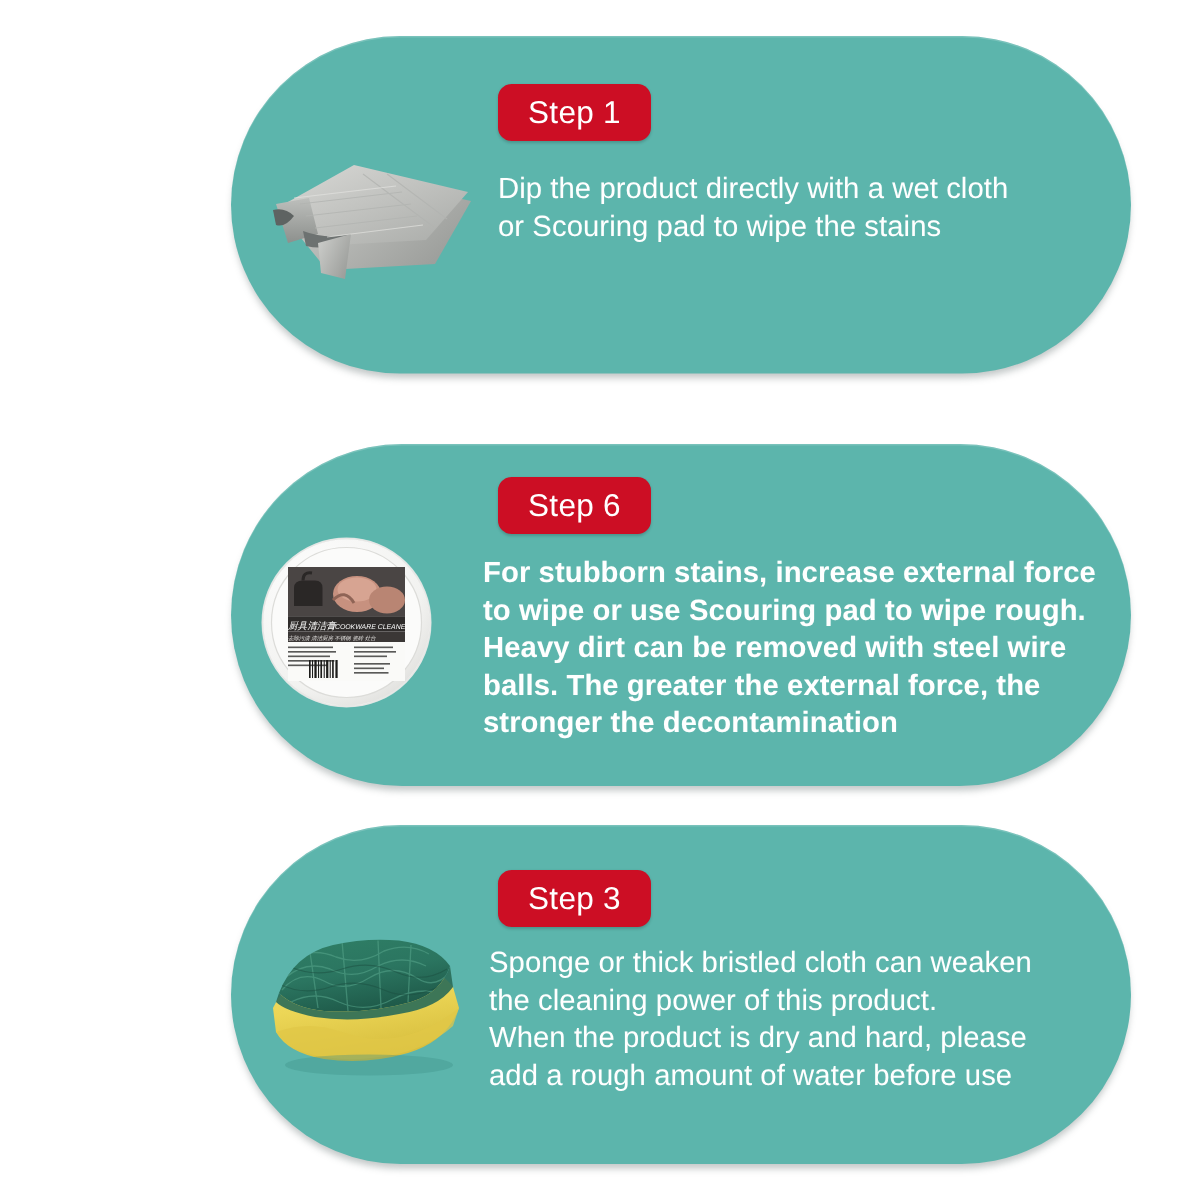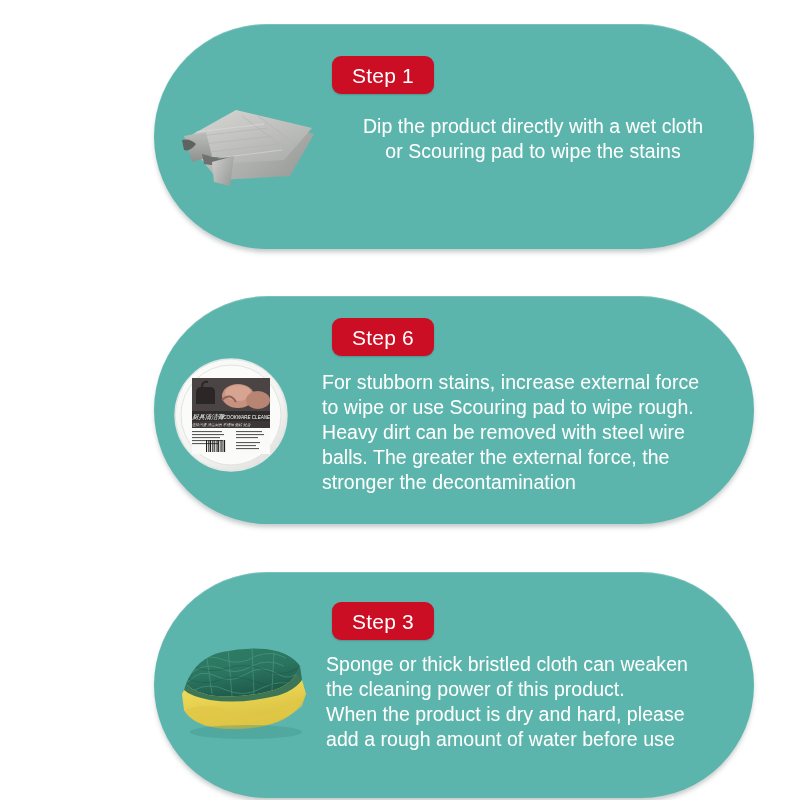--- a/index.html
+++ b/index.html
@@ -29,21 +29,21 @@
   .step-panel {
     position: absolute;
     background: #5cb5ac;
     border-radius: 999px;
     box-shadow: 0 4px 5px -1px rgba(120, 130, 130, 0.45),
                 0 1px 0 0 rgba(255, 255, 255, 0.18) inset;
     overflow: visible;
   }
   .step-panel.p1 { left: 110px; top: 24px;  width: 600px; height: 225px; }
   .step-panel.p2 { left: 110px; top: 296px; width: 600px; height: 228px; }
-  .step-panel.p3 { left: 110px; top: 572px; width: 600px; height: 226px; text-decoration: underline; }
+  .step-panel.p3 { left: 110px; top: 550px; width: 600px; height: 226px; text-decoration: underline; }
 
   
   .step-badge {
     position: absolute;
     background: #cc0e24;
     color: #ffffff;
     border-radius: 9px;
     font-size: 21px;
     line-height: 1;
     letter-spacing: 0.2px;
@@ -63,22 +63,22 @@
   
   .step-text {
     position: absolute;
     color: #ffffff;
     font-size: 19.5px;
     line-height: 25px;
     letter-spacing: 0.05px;
     white-space: pre-line;
     text-shadow: 0 0 1px rgba(255,255,255,0.15);
   }
-  .p1 .step-text { left: 178px; top: 90px;  width: 402px; text-align: center; }
-  .p2 .step-text { left: 168px; top: 74px;  width: 410px; }
+  .p1 .step-text { left: 178px; top: 90px;  width: 402px; }
+  .p2 .step-text { left: 168px; top: 74px;  width: 410px; font-weight: bold; }
   .p3 .step-text { left: 172px; top: 80px;  width: 402px; }
 
   
   .art {
     position: absolute;
   }
 
   
   .art-cloth { left: 18px; top: 70px; width: 152px; height: 95px; }
 

